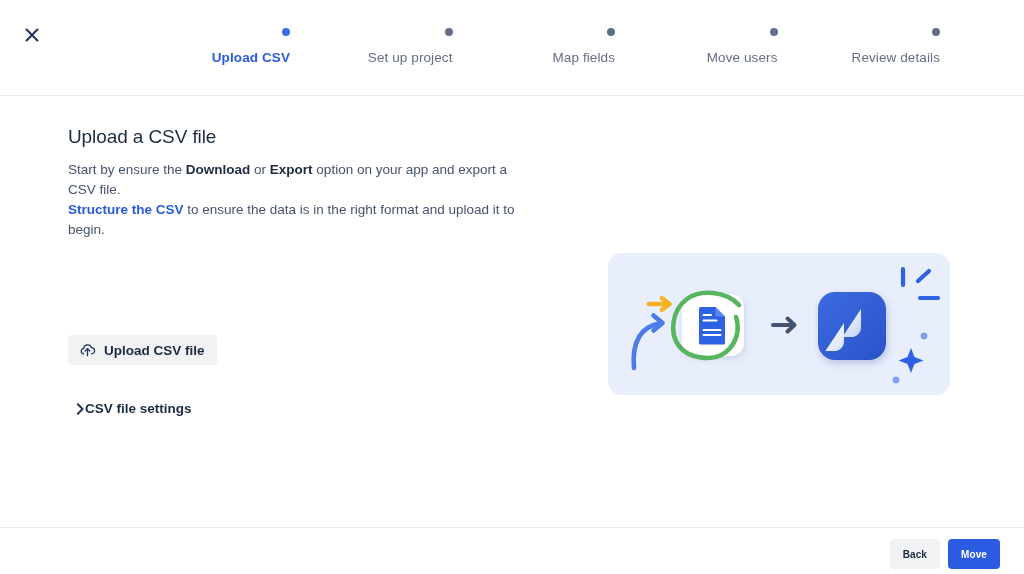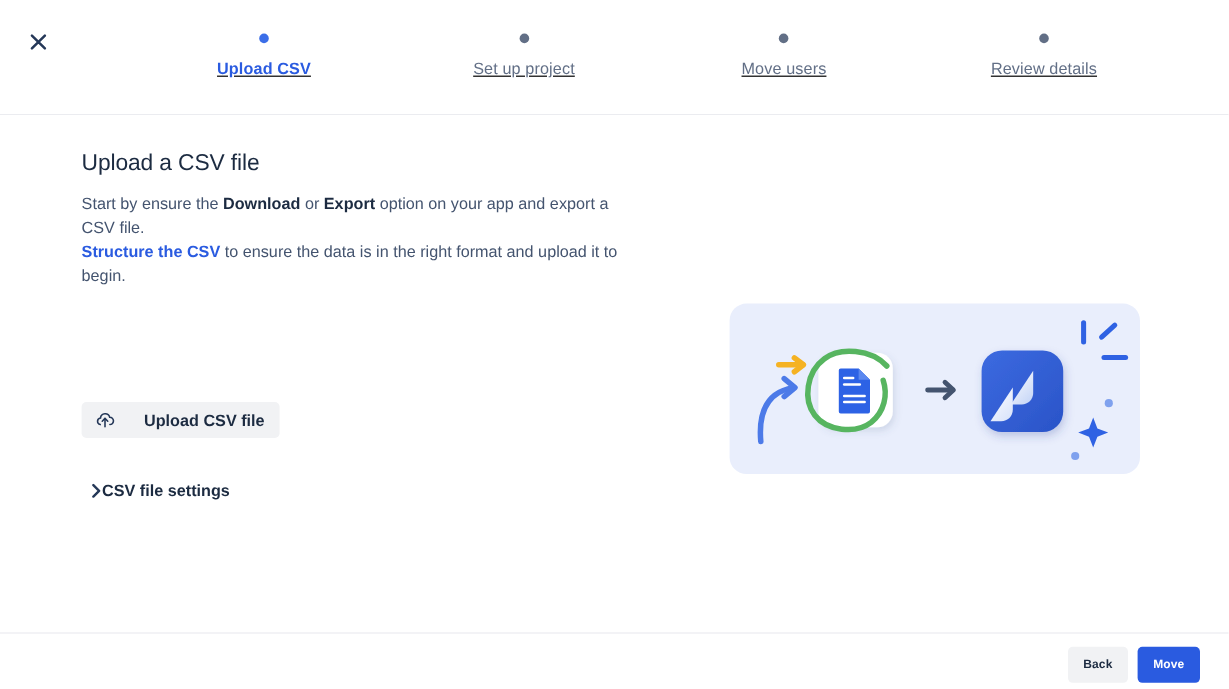--- a/index.html
+++ b/index.html
@@ -34,24 +34,23 @@
   }
   .steps {
     position: absolute; left: 150px; top: 0;
     width: 790px; height: 96px;
     display: flex; align-items: flex-start;
     justify-content: space-between;
     padding-top: 28px;
   }
   .step {
     display: flex; flex-direction: column;
-    align-items: center;
+    align-items: flex-end;
     cursor: pointer;
     width: 140px;
-    text-decoration: underline;
   }
   .step-dot {
     width: 8px; height: 8px; border-radius: 50%;
     background: #626f86;
     margin-bottom: 14px;
   }
   .step.active .step-dot { background: #3b6ee8; }
   .step-label {
     font-size: 13.5px;
     color: #626f86;
@@ -92,21 +91,21 @@
   .desc a.link {
     color: #2a5be0;
     text-decoration: none;
     font-weight: bold;
     cursor: pointer;
   }
 
   .upload-btn {
     position: absolute; left: 68px; top: 239px;
     display: inline-flex; align-items: center;
-    gap: 24px;
+    gap: 8px;
     height: 30px;
     padding: 0 12px 0 11px;
     background: #f1f2f4;
     border: none; border-radius: 4px;
     font-family: "Liberation Sans", sans-serif;
     font-size: 13.5px;
     font-weight: bold;
     color: #1c2b41;
     cursor: pointer;
   }
@@ -181,20 +180,24 @@
       <div class="step active">
         <div class="step-dot"></div>
         <div class="step-label">Upload CSV</div>
       </div>
 
       <div class="step">
         <div class="step-dot"></div>
         <div class="step-label">Set up project</div>
       </div>
 
+      <div class="step">
+        <div class="step-dot"></div>
+        <div class="step-label">Map fields</div>
+      </div>
 
       <div class="step">
         <div class="step-dot"></div>
         <div class="step-label">Move users</div>
       </div>
 
       <div class="step">
         <div class="step-dot"></div>
         <div class="step-label">Review details</div>
       </div>

